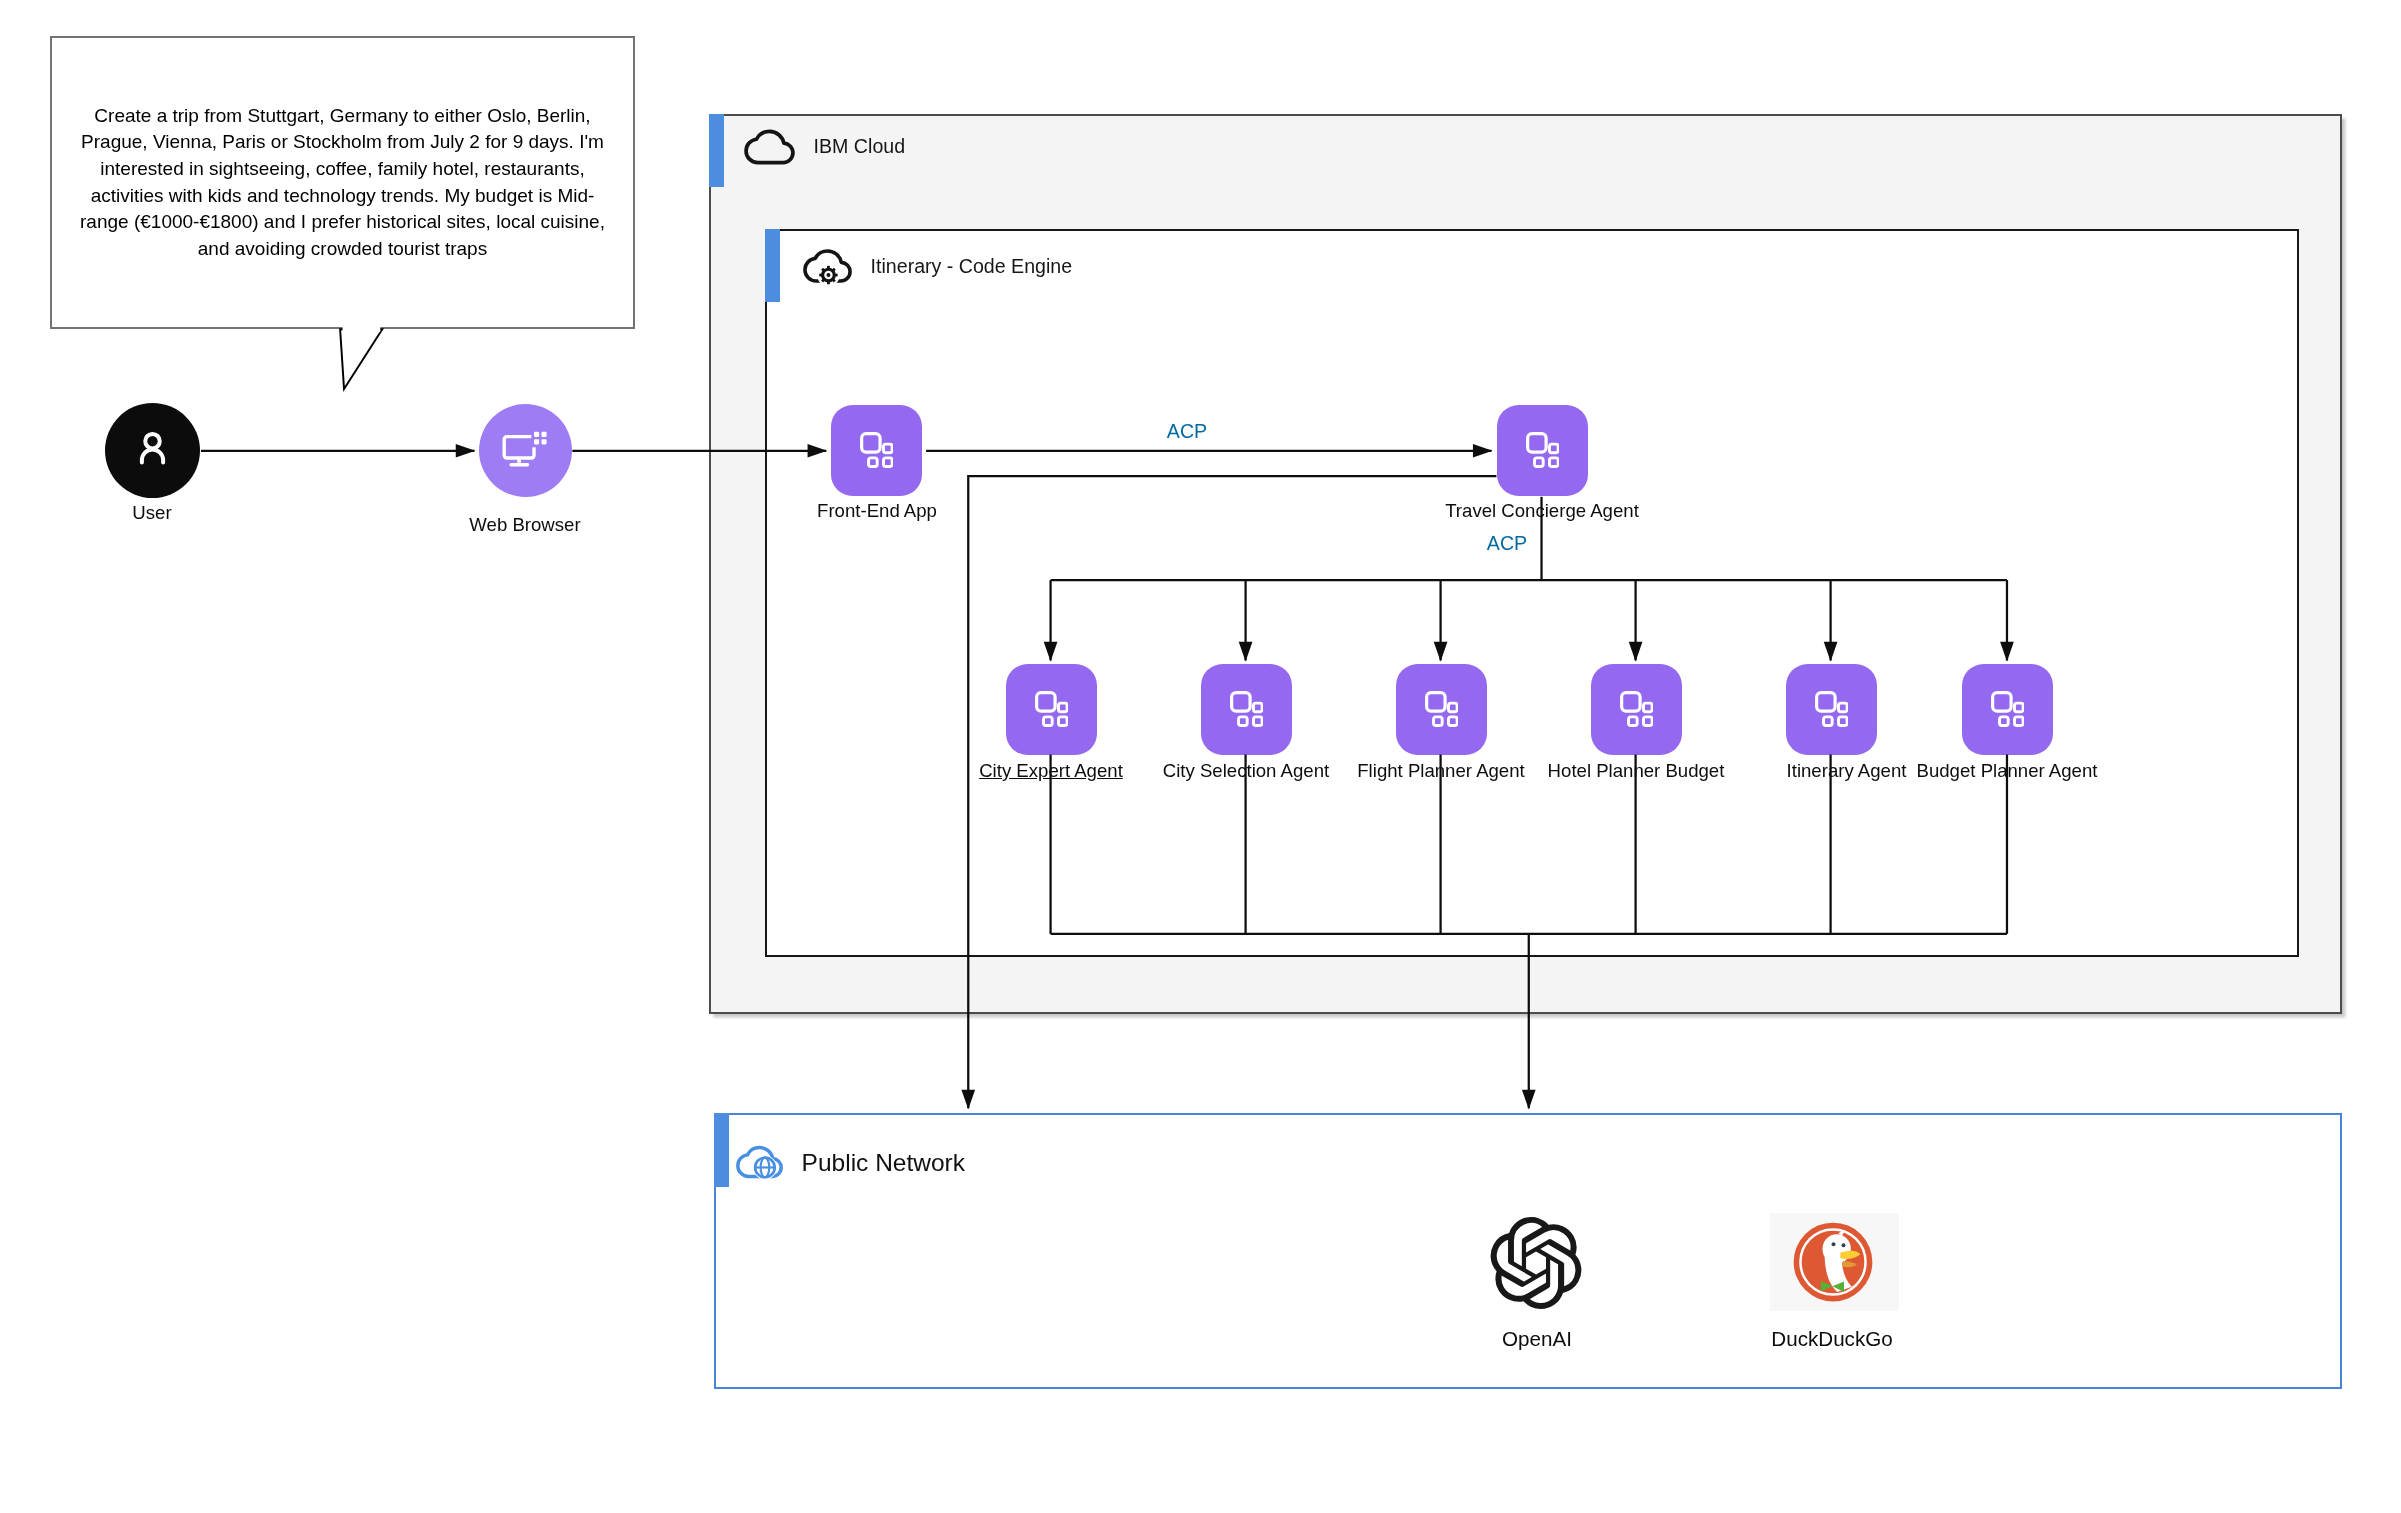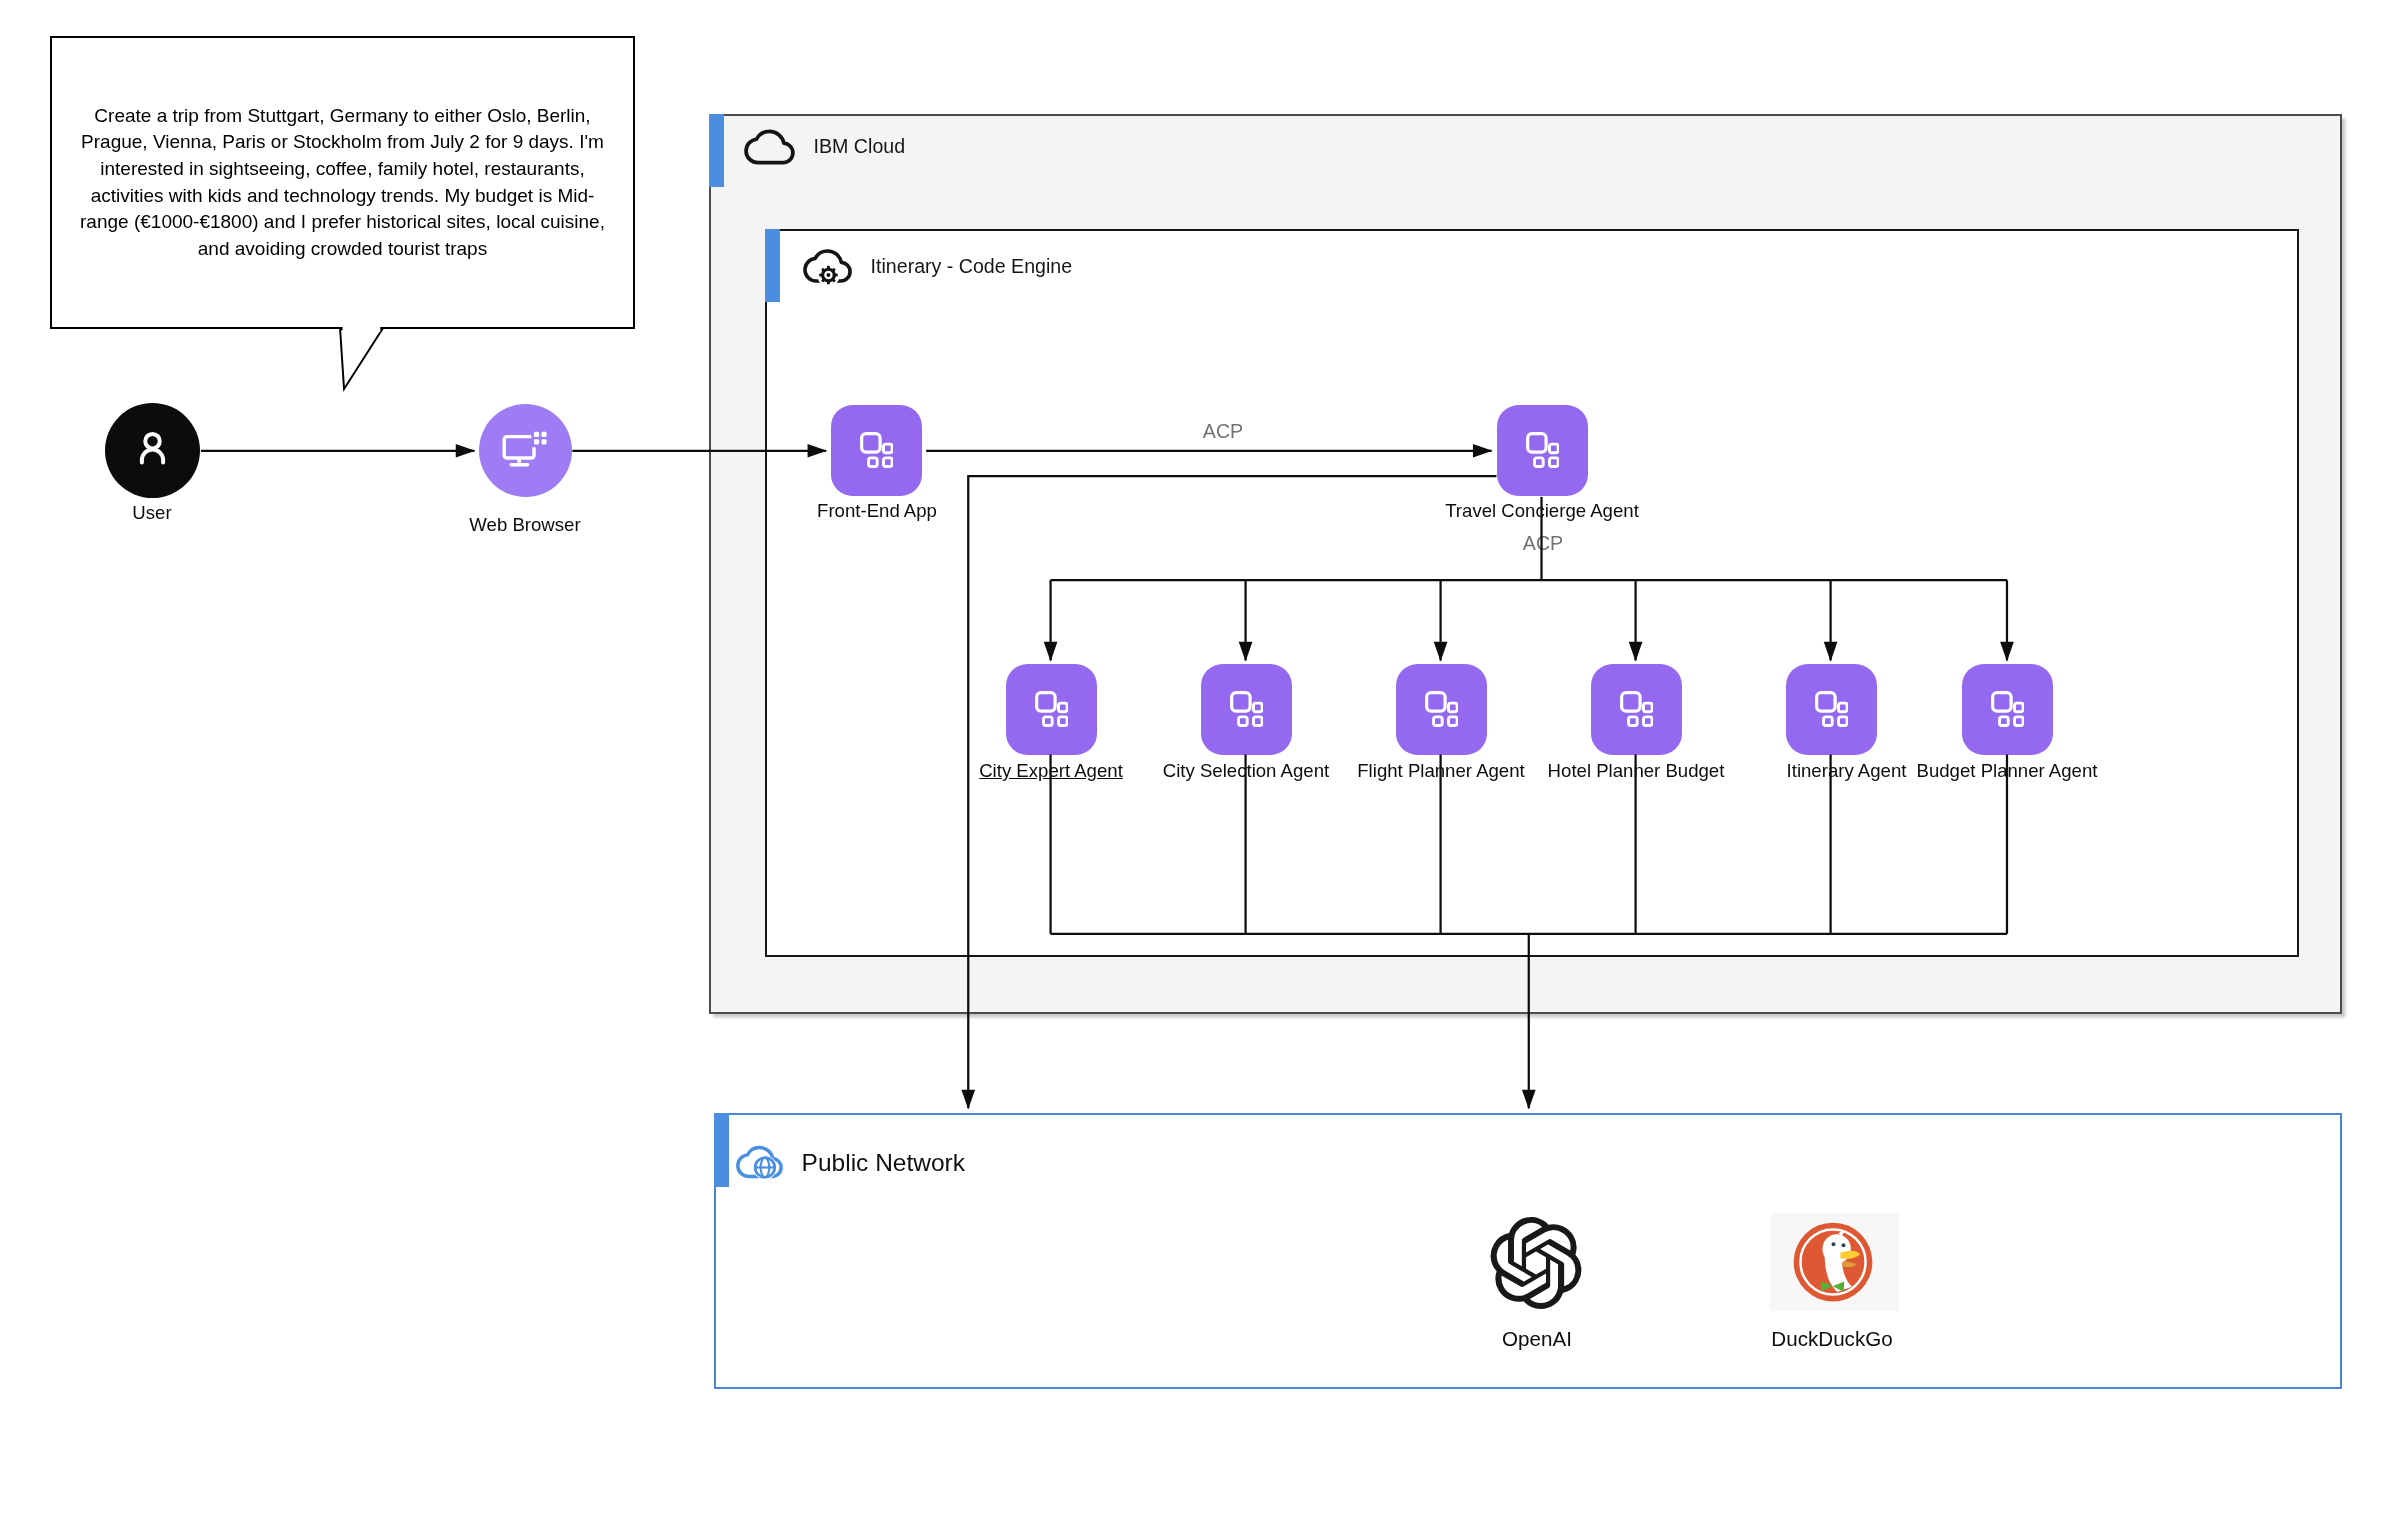--- a/index.html
+++ b/index.html
@@ -16,33 +16,33 @@
           border:2px solid #161616;}
   .pn-box{left:714px;top:1113px;width:1628px;height:276px;background:#ffffff;
           border:2.9px solid #4a86d8;}
   .accent{position:absolute;width:14.7px;height:73px;background:#4d8de0;z-index:6;}
 
   .hdr{position:absolute;display:flex;align-items:center;gap:17.6px;z-index:7;}
   .hdr-label{font-size:19.6px;color:#161616;white-space:nowrap;}
   .pn-label{font-size:24.5px;color:#111;}
 
   
-  .bubble{left:50px;top:36px;width:585px;height:293px;background:#fff;border:2px solid #000000;
+  .bubble{left:50px;top:36px;width:585px;height:293px;background:#fff;border:2px solid #737373;
           display:flex;align-items:center;justify-content:center;z-index:4;}
   .bubble-text{font-size:19px;line-height:1.4;text-align:center;color:#000;padding:0 15.7px;}
 
   
   .circle-node{position:absolute;border-radius:50%;display:flex;align-items:center;justify-content:center;z-index:8;}
   .user-node{left:105px;top:403px;width:95px;height:95px;background:#0c0c0c;}
   .wb-node{left:479px;top:404px;width:93px;height:93px;background:#9e7cf4;}
   .appbox{position:absolute;width:91px;height:91px;border-radius:21.6px;background:#9569ef;
           display:flex;align-items:center;justify-content:center;z-index:8;}
   .node-label{position:absolute;width:314px;text-align:center;font-size:18.6px;color:#0d0d0d;
               transform:translateX(-50%);z-index:9;white-space:nowrap;}
-  .acp{position:absolute;font-size:19.6px;color:#737373;transform:translateX(-50%);z-index:9;margin-left:36px;}
+  .acp{position:absolute;font-size:19.6px;color:#0369a1;transform:translateX(-50%);z-index:9;}
 
   
   .watsonx{position:absolute;left:994px;top:1237px;font-weight:700;font-size:67px;
            letter-spacing:-2.9px;color:#0a0a0a;z-index:9;white-space:nowrap;}
   .watsonx .wx-x{color:#3b61f6;}
   .watsonx sup{font-size:18.6px;letter-spacing:0;position:relative;top:-5.9px;left:2px;}
   .svc-label{position:absolute;font-size:20.6px;color:#0d0d0d;transform:translateX(-50%);z-index:9;white-space:nowrap;}
   .ddg-bg{position:absolute;left:1770px;top:1213px;width:129px;height:98px;background:#f7f7f7;z-index:8;}
 
   

